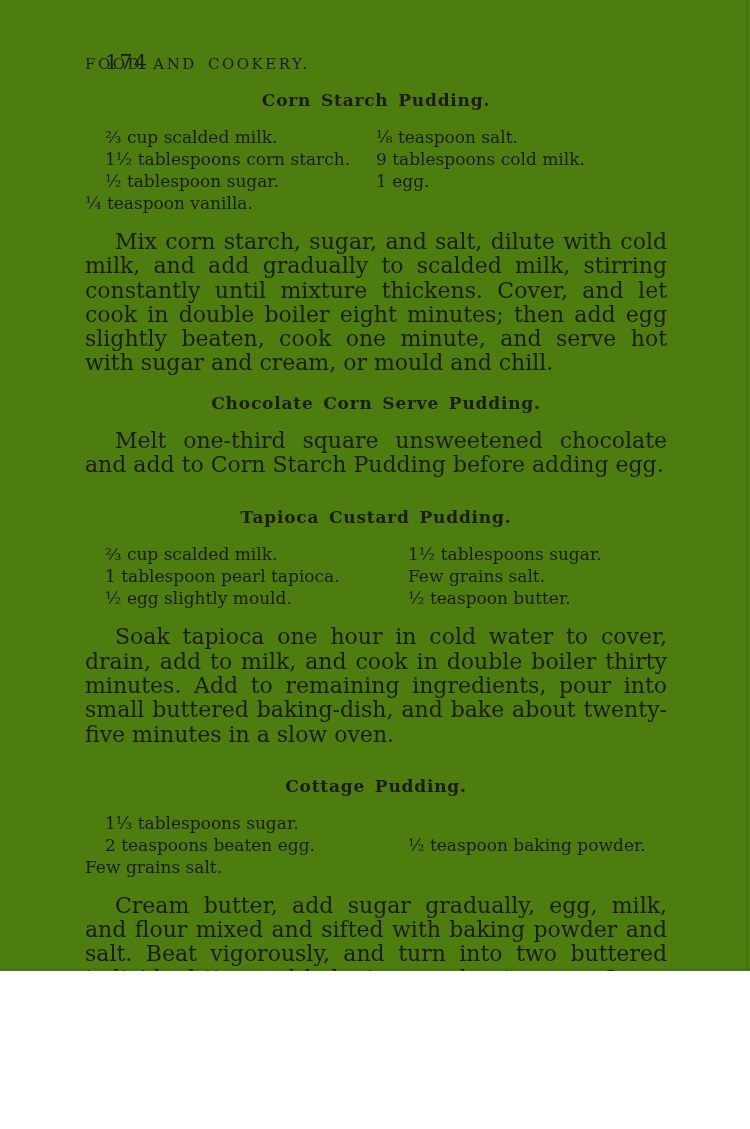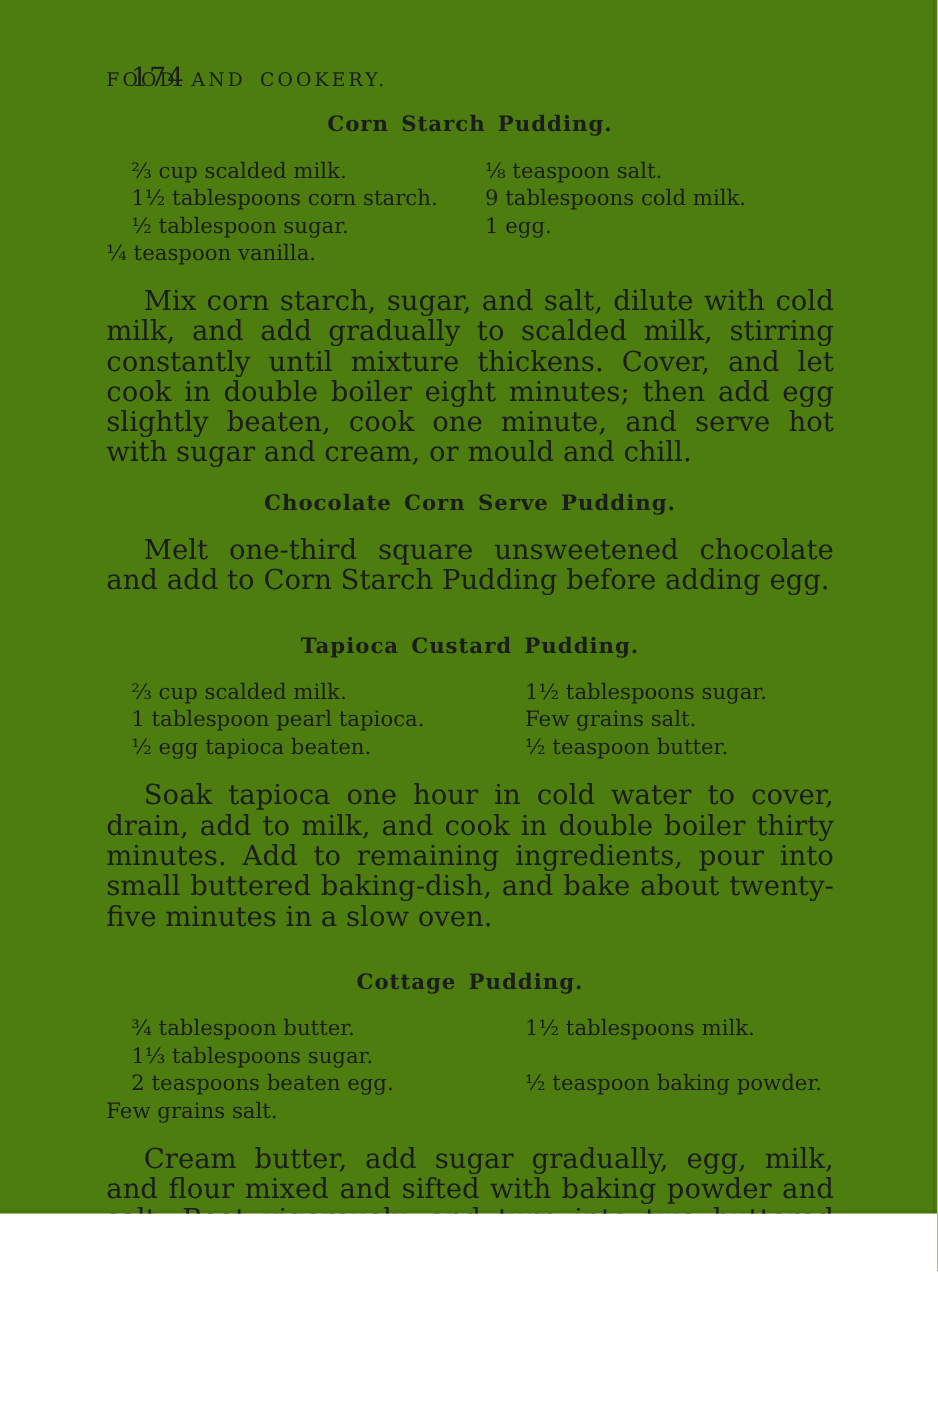--- a/index.html
+++ b/index.html
@@ -70,21 +70,20 @@
   .title-2 { margin-top: 17px; }
   .title-3 { margin-top: 30px; text-align: center; }
   .title-4 { margin-top: 29px; }
   .ingredients {
     margin-top: 16px;
     font-size: 17px;
     line-height: 22px;
   }
   .ing-row {
     display: flex;
-    gap: 12px;
   }
   .ing-left {
     padding-left: 20px;
     box-sizing: border-box;
     flex: 0 0 50%;
   }
   .wide-split .ing-left {
     flex: 0 0 55.5%;
   }
   .ing-right {
@@ -146,32 +145,28 @@
     <div class="ingredients wide-split">
       <div class="ing-row">
         <span class="ing-left">⅔ cup scalded milk.</span>
         <span class="ing-right">1½ tablespoons sugar.</span>
       </div>
       <div class="ing-row">
         <span class="ing-left">1 tablespoon pearl tapioca.</span>
         <span class="ing-right">Few grains salt.</span>
       </div>
       <div class="ing-row">
-        <span class="ing-left">½ egg tapioca beaten.</span>
+        <span class="ing-left">½ egg slightly mould.</span>
         <span class="ing-right">½ teaspoon butter.</span>
       </div>
     </div>
     <div class="para">Soak tapioca one hour in cold water to cover, drain, add to milk, and cook in double boiler thirty minutes.  Add to remaining ingredients, pour into small buttered baking-dish, and bake about twenty-five minutes in a slow oven.</div>
 
     <div class="recipe-title title-4">Cottage Pudding.</div>
     <div class="ingredients wide-split">
-      <div class="ing-row">
-        <span class="ing-left">¾ tablespoon butter.</span>
-        <span class="ing-right">1½ tablespoons milk.</span>
-      </div>
       <div class="ing-row">
         <span class="ing-left">1⅓ tablespoons sugar.</span>
       </div>
       <div class="ing-row">
         <span class="ing-left">2 teaspoons beaten egg.</span>
         <span class="ing-right">½ teaspoon baking powder.</span>
       </div>
       <div class="ing-center">Few grains salt.</div>
     </div>
     <div class="para">Cream butter, add sugar gradually, egg, milk, and flour mixed and sifted with baking powder and salt.  Beat vigorously, and turn into two buttered individual tins and bake in a moderate oven.  Serve with Creamy, Wine, or Brandy Sauce.</div>

